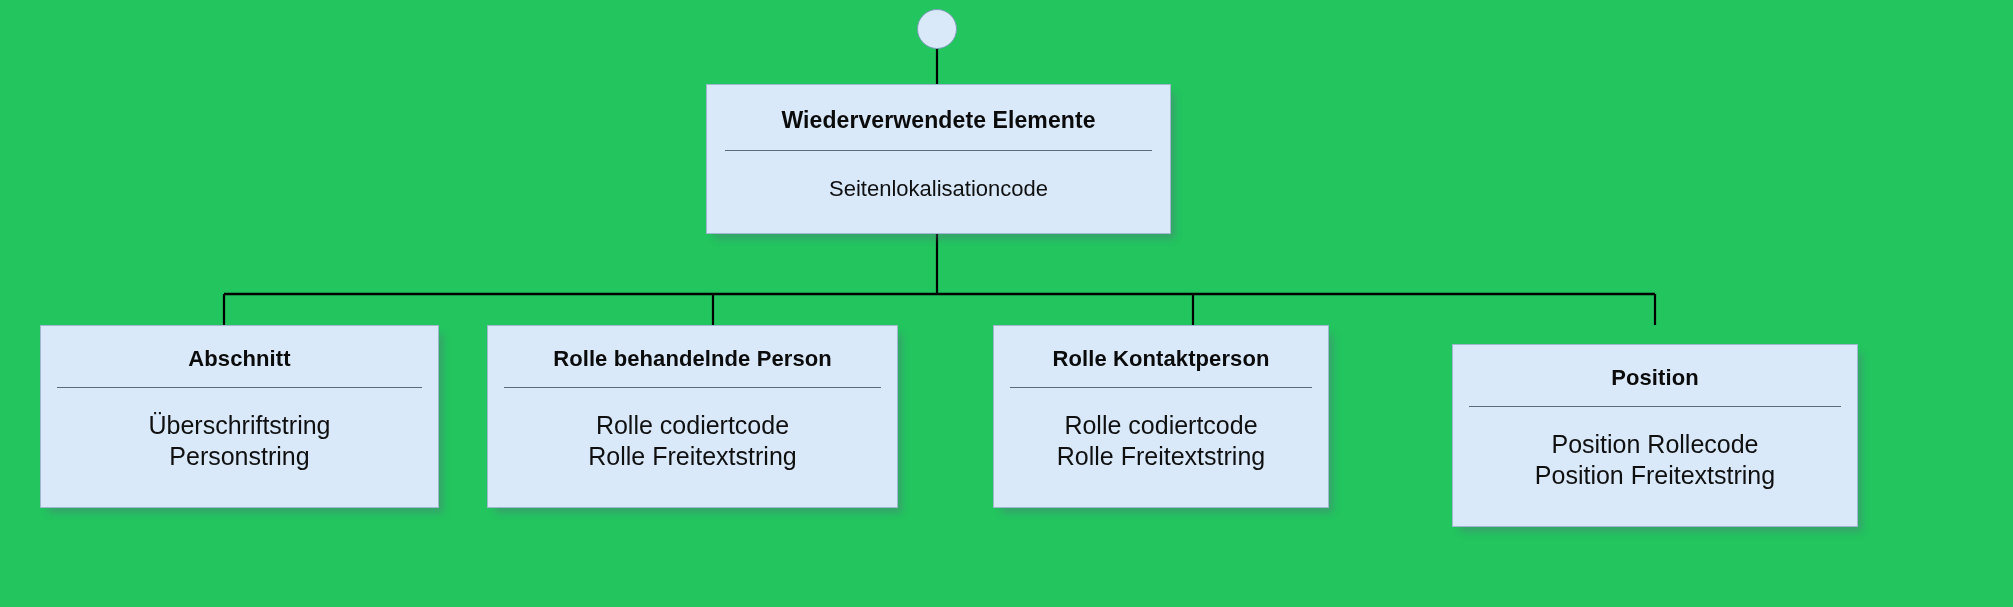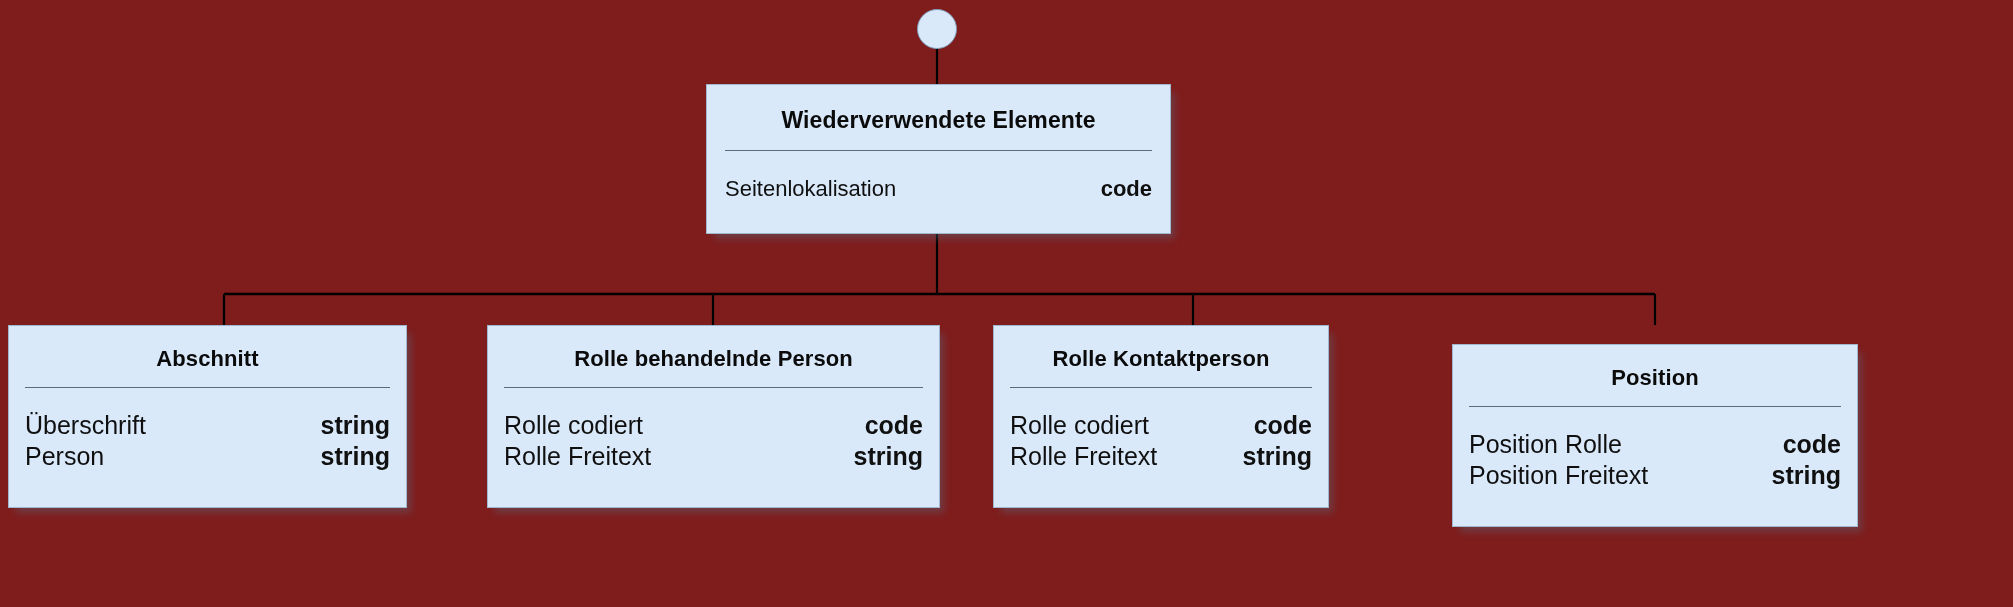--- a/index.html
+++ b/index.html
@@ -9,21 +9,21 @@
   }
   body {
     font-family: "Liberation Sans", sans-serif;
     -webkit-font-smoothing: antialiased;
   }
 
   #canvas {
     position: relative;
     width: 2013px;
     height: 607px;
-    background: #7f1d1d;
+    background: #22c55e;
     overflow: hidden;
   }
 
   
   .conn-svg {
     position: absolute;
     left: 0;
     top: 0;
     width: 2013px;
     height: 607px;
@@ -63,32 +63,31 @@
     height: 0;
     border-top: 1.6px solid #5c6b78;
   }
 
   .cbox-attrs {
     color: #101010;
   }
 
   .attr-row {
     display: flex;
-    justify-content: space-between;
+    justify-content: center;
     align-items: baseline;
     white-space: nowrap;
   }
 
   .attr-name {
     text-align: left;
   }
 
   .attr-type {
     text-align: right;
-    font-weight: bold;
   }
 
   
   .cbox.root {
     left: 706px;
     top: 84px;
     width: 465px;
     height: 150px;
     padding: 0;
   }
@@ -116,22 +115,22 @@
   }
   .cbox.child .cbox-divider {
     margin: 15px 16px 0 16px;
   }
   .cbox.child .cbox-attrs {
     padding: 22px 16px 0 16px;
     font-size: 25px;
     line-height: 31px;
   }
 
-  .cbox.child.c0 { left: 8px;   width: 399px; }
-  .cbox.child.c1 { left: 487px;  width: 453px; }
+  .cbox.child.c0 { left: 40px;   width: 399px; }
+  .cbox.child.c1 { left: 487px;  width: 411px; }
   .cbox.child.c2 { left: 993px;  width: 336px; }
   .cbox.child.c3 { left: 1452px; width: 406px; margin-top: 19px; }
 </style>
 </head>
 <body>
 
 <div id="canvas">
 
   <svg class="conn-svg" viewBox="0 0 2013 607" preserveAspectRatio="none" aria-hidden="true">
 

